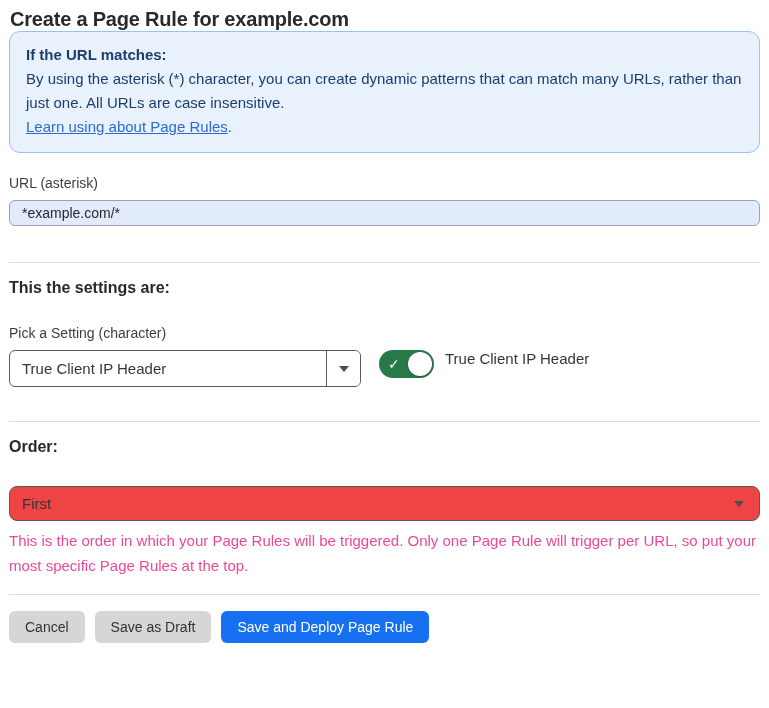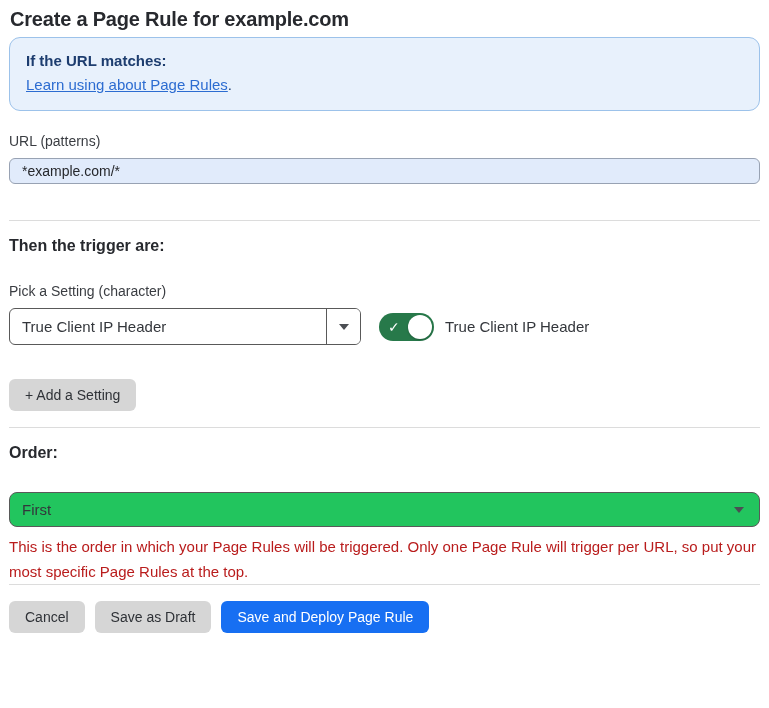--- a/index.html
+++ b/index.html
@@ -26,21 +26,21 @@
     color: var(--text-dark);
     overflow: hidden;
   }
   .container { padding: 6px 9px 0 9px; }
 
   h1.page-title {
     font-size: 20px;
     font-weight: bold;
     color: #27292e;
     letter-spacing: -0.2px;
-    margin: 2px 0 6px 1px;
+    margin: 2px 0 0 1px;
   }
 
   .info-box {
     background: var(--info-bg);
     border: 1px solid var(--info-border);
     border-radius: 11px;
     padding: 11px 16px 13px 16px;
     color: var(--info-text);
     font-size: 15px;
     line-height: 24px;
@@ -84,21 +84,20 @@
   h2.section-heading {
     font-size: 16px;
     font-weight: bold;
     color: #27292e;
     margin: 0 0 28px 0;
   }
   h2.order-heading { margin-bottom: 30px; }
 
   .setting-row {
     display: flex;
-    align-items: center;
     margin-bottom: 34px;
   }
 
   .select-box {
     display: flex;
     align-items: stretch;
     width: 352px;
     height: 37px;
     border: 1px solid var(--select-border);
     border-radius: 6px;
@@ -185,84 +184,85 @@
   }
 
   .select-full {
     display: flex;
     align-items: center;
     justify-content: space-between;
     width: 100%;
     height: 35px;
     border: 1px solid var(--select-border);
     border-radius: 8px;
-    background: #22c55e;
+    background: #ef4444;
     padding: 0 15px 0 12px;
     font-size: 15px;
     color: #33363b;
     cursor: pointer;
     margin-bottom: 7px;
   }
   .select-full .caret-down {
     border-left-width: 5px;
     border-right-width: 5px;
     border-top-width: 6px;
   }
 
   .help-text {
     font-size: 15px;
     line-height: 25px;
-    color: #b91c1c;
+    color: #ec4899;
+    margin-bottom: 16px;
   }
 
   .footer-divider { margin-bottom: 17px; }
 
   .footer-actions {
     display: flex;
     align-items: center;
   }
   .footer-actions .btn { margin-right: 10px; }
 </style>
 </head>
 <body>
 
 <div class="container">
 
   <h1 class="page-title">Create a Page Rule for example.com</h1>
 
   <div class="info-box">
     <div class="info-heading">If the URL matches:</div>
+    <div class="info-body">By using the asterisk (*) character, you can create dynamic patterns that can match many URLs, rather than just one. All URLs are case insensitive.</div>
     <div class="info-link-line"><a>Learn using about Page Rules</a><span>.</span></div>
   </div>
 
-  <label class="field-label">URL (patterns)</label>
+  <label class="field-label">URL (asterisk)</label>
   <input class="url-input" type="text" value="*example.com/*" style="">
 
   <hr class="divider">
 
-  <h2 class="section-heading">Then the trigger are:</h2>
+  <h2 class="section-heading">This the settings are:</h2>
 
   <label class="field-label">Pick a Setting (character)</label>
 
   <div class="setting-row">
     <div class="select-box">
       <span class="select-value">True Client IP Header</span>
       <span class="select-arrow-seg">
         <span class="caret-down"></span>
       </span>
     </div>
 
     <div class="toggle">
       <span class="check">✓</span>
       <span class="knob"></span>
     </div>
     <span class="toggle-label">True Client IP Header</span>
   </div>
 
-  <button class="btn btn-add">+ Add a Setting</button>
 
   <hr class="divider">
 
   <h2 class="section-heading order-heading">Order:</h2>
 
 
   <div class="select-full">
     <span>First</span>
     <span class="caret-down"></span>
   </div>

